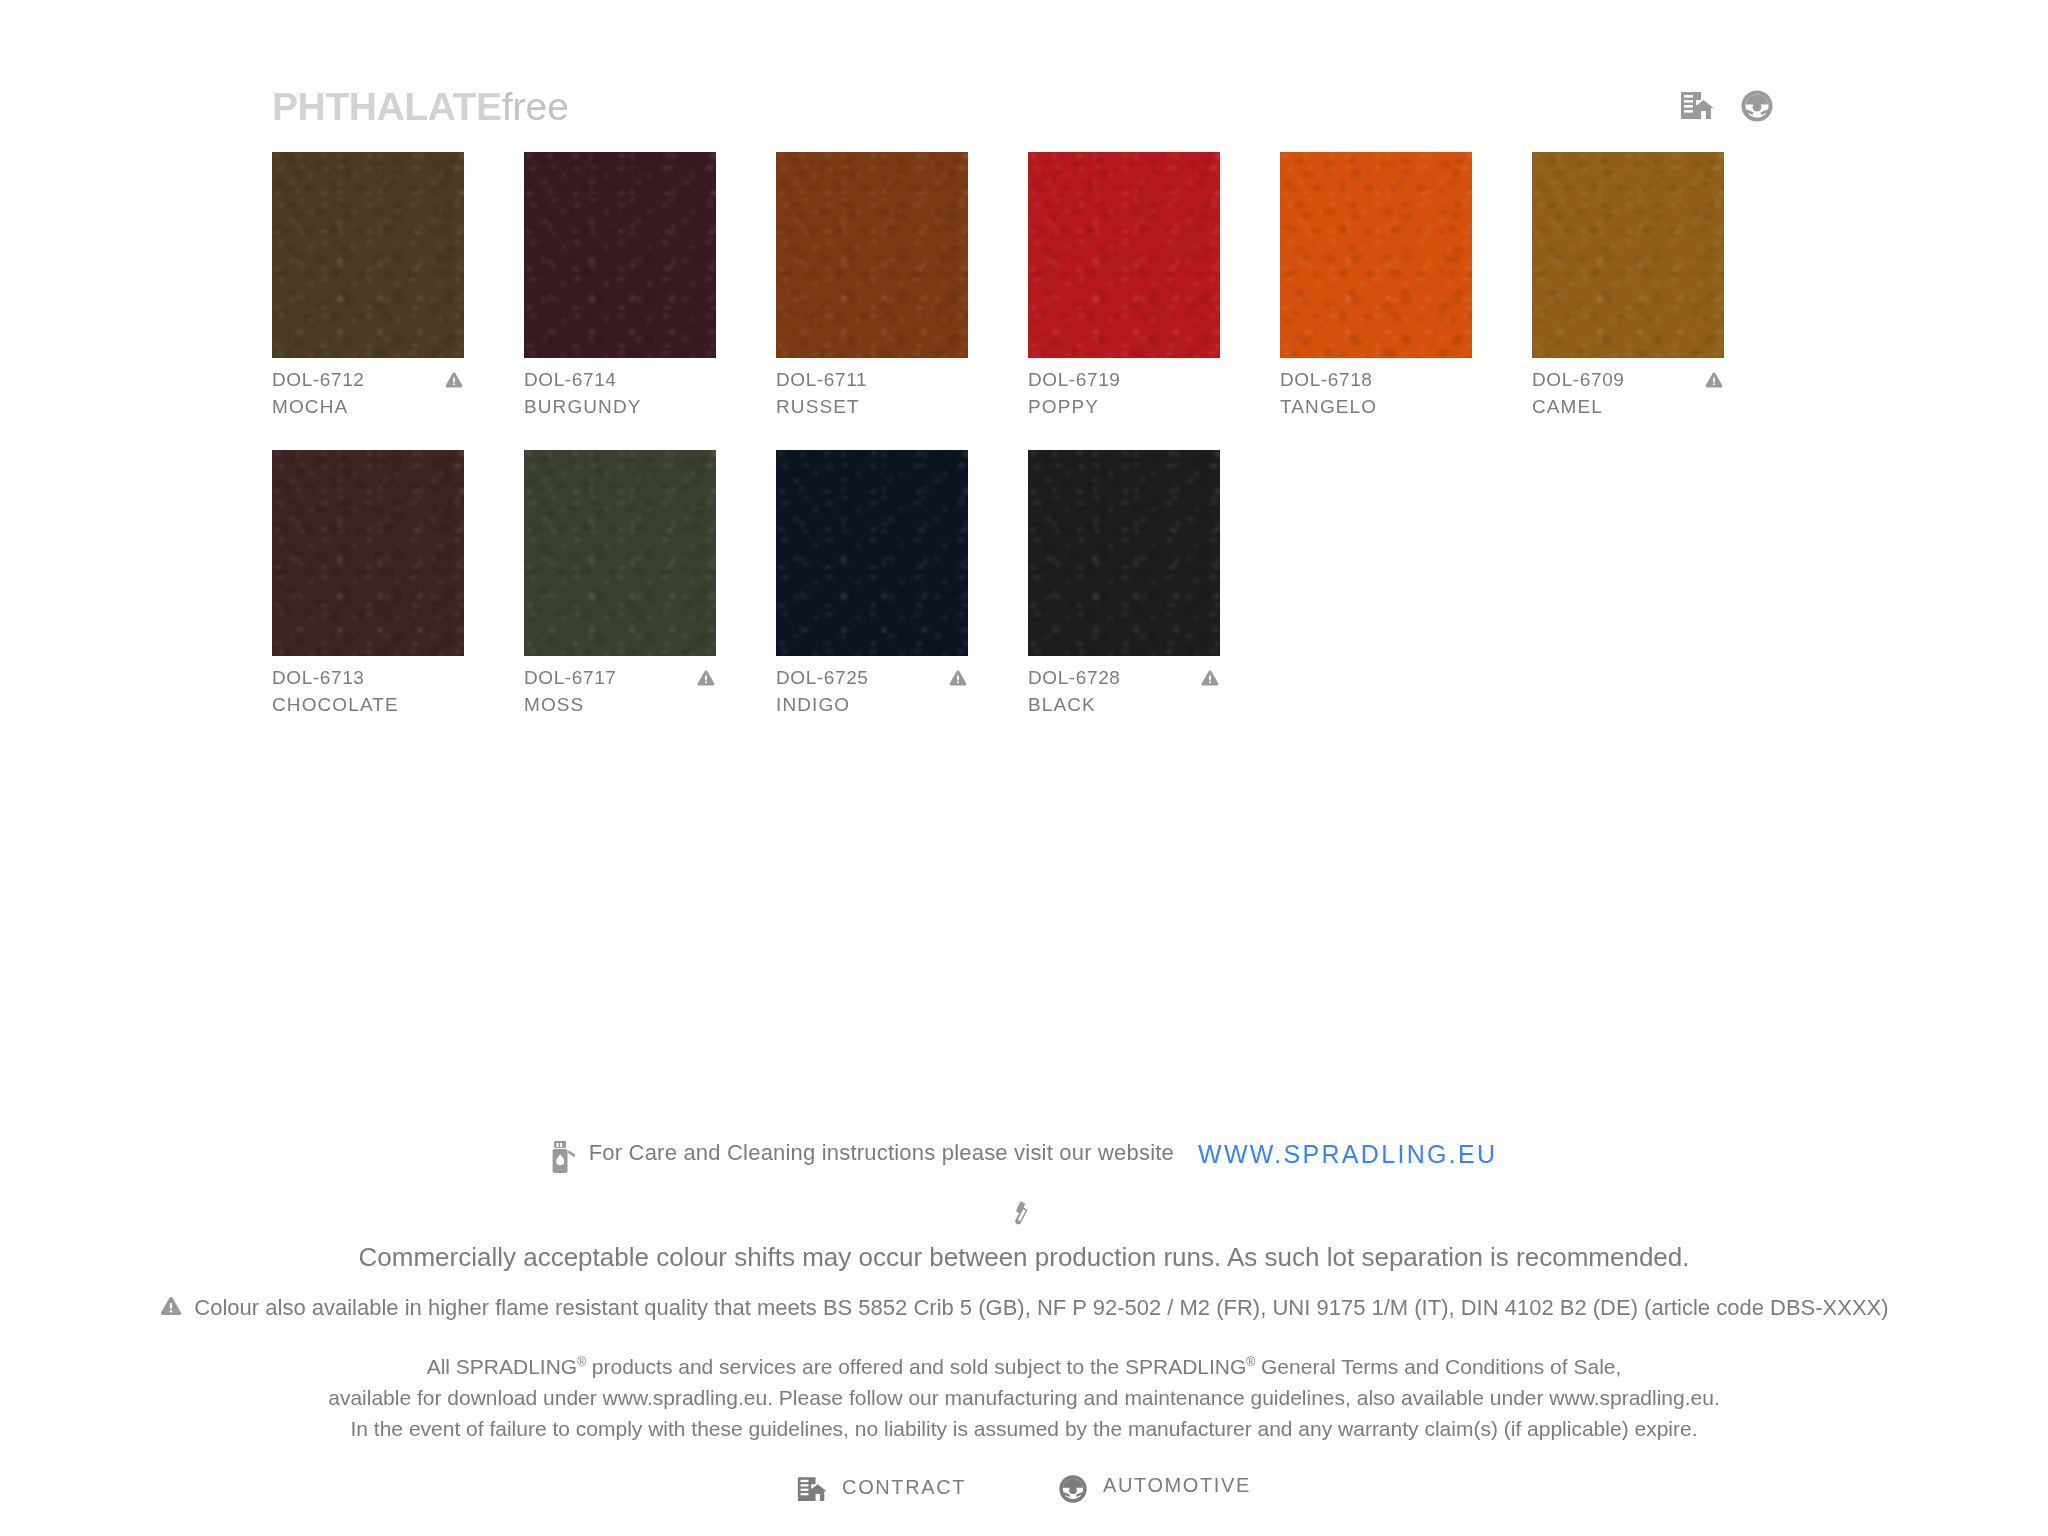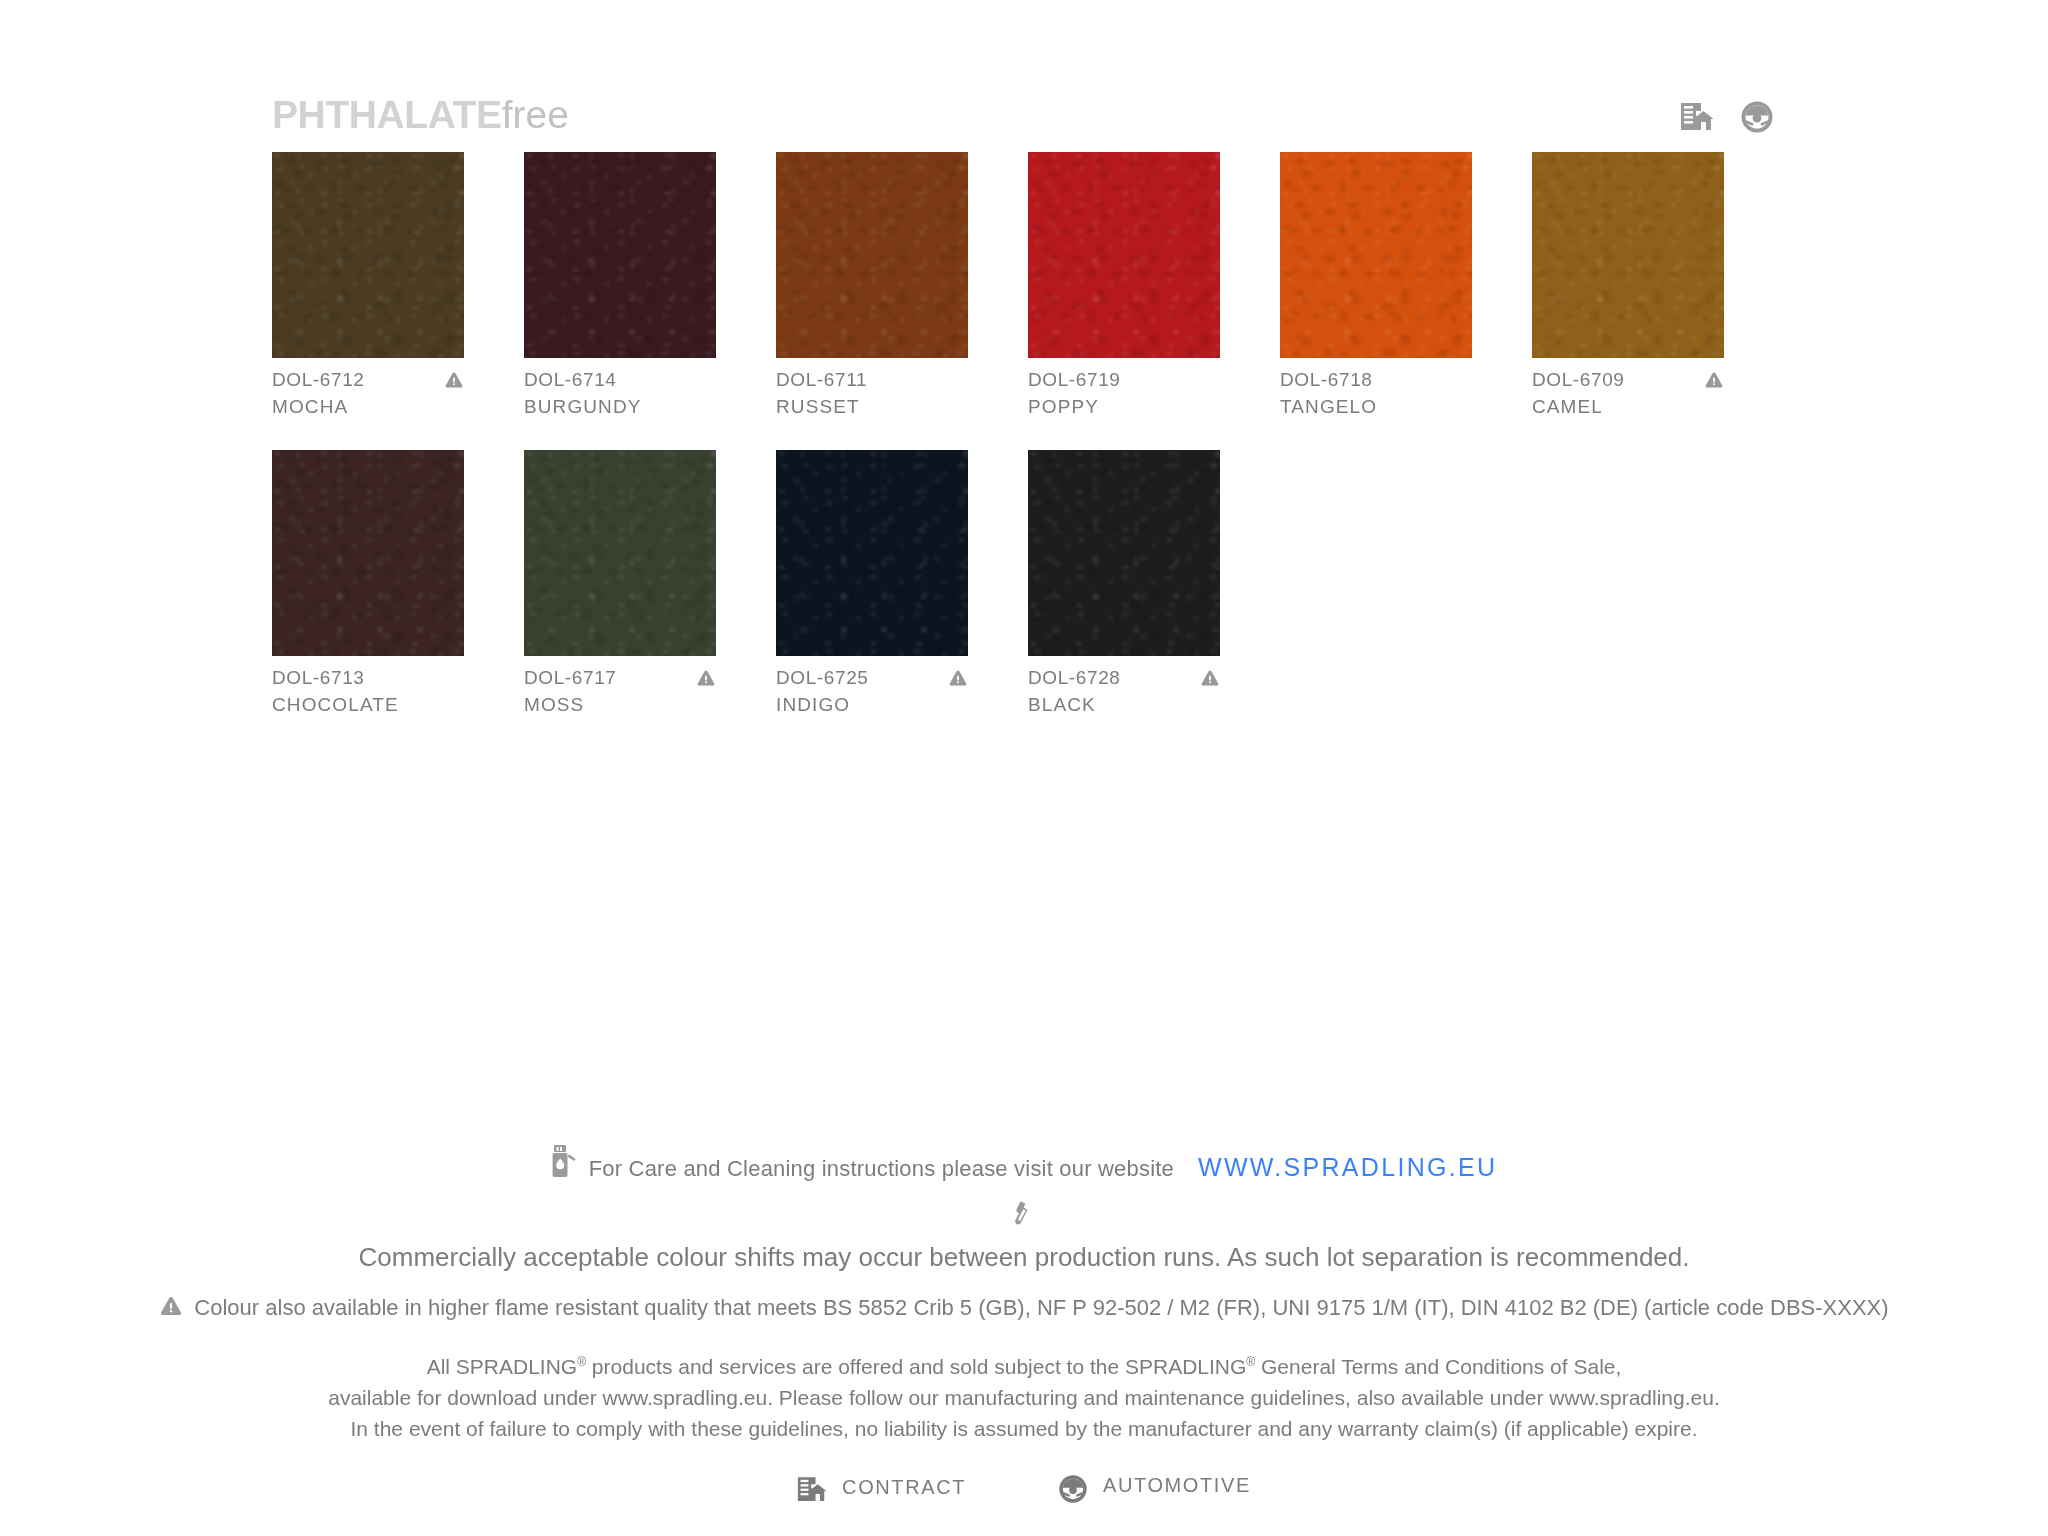--- a/index.html
+++ b/index.html
@@ -18,21 +18,21 @@
   }
 
   
   .header {
     position: absolute;
     left: 272px;
     top: 78px;
     width: 1504px;
     height: 56px;
     display: flex;
-    align-items: flex-end;
+    align-items: center;
     justify-content: space-between;
   }
   .brandmark {
     font-size: 39px;
     letter-spacing: 0.4px;
     line-height: 1;
     white-space: nowrap;
   }
   .brandmark .bold {
     font-weight: 700;
@@ -141,21 +141,21 @@
   .footer {
     position: absolute;
     left: 0;
     top: 1140px;
     width: 2048px;
     text-align: center;
     color: #7c7c7c;
   }
   .care-row {
     display: flex;
-    align-items: flex-end;
+    align-items: flex-start;
     justify-content: center;
     gap: 12px;
     height: 42px;
   }
   .care-text { font-size: 22px; letter-spacing: .2px; }
   .care-url {
     font-size: 25px;
     letter-spacing: 2.3px;
     margin-left: 12px;
     color: #3b82f6;

